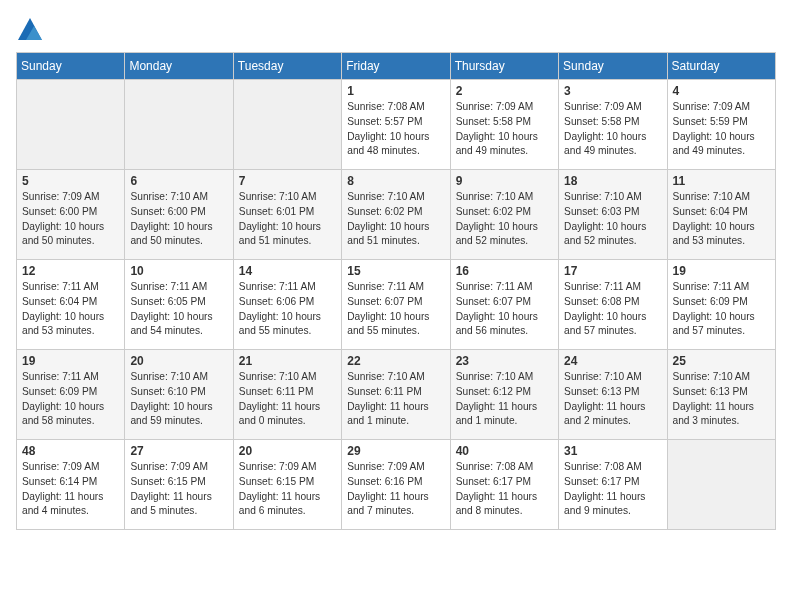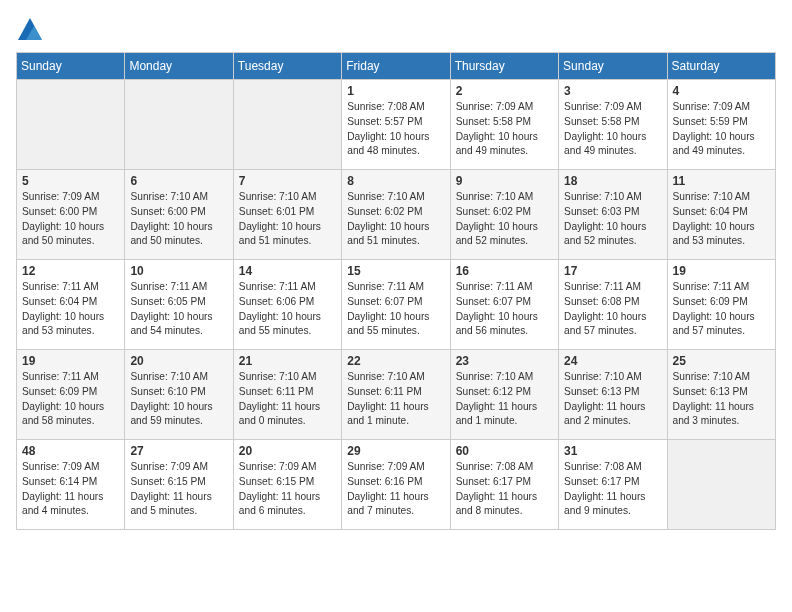--- a/index.html
+++ b/index.html
@@ -330,21 +330,21 @@
 and 6 minutes.</div>
         </td>
         <td>
           <span class="day-number">29</span>
           <div class="day-info" style="white-space: pre-line;">Sunrise: 7:09 AM
 Sunset: 6:16 PM
 Daylight: 11 hours
 and 7 minutes.</div>
         </td>
         <td>
-          <span class="day-number">60</span>
+          <span class="day-number">40</span>
           <div class="day-info" style="white-space: pre-line;">Sunrise: 7:08 AM
 Sunset: 6:17 PM
 Daylight: 11 hours
 and 8 minutes.</div>
         </td>
         <td>
           <span class="day-number">31</span>
           <div class="day-info" style="white-space: pre-line;">Sunrise: 7:08 AM
 Sunset: 6:17 PM
 Daylight: 11 hours

